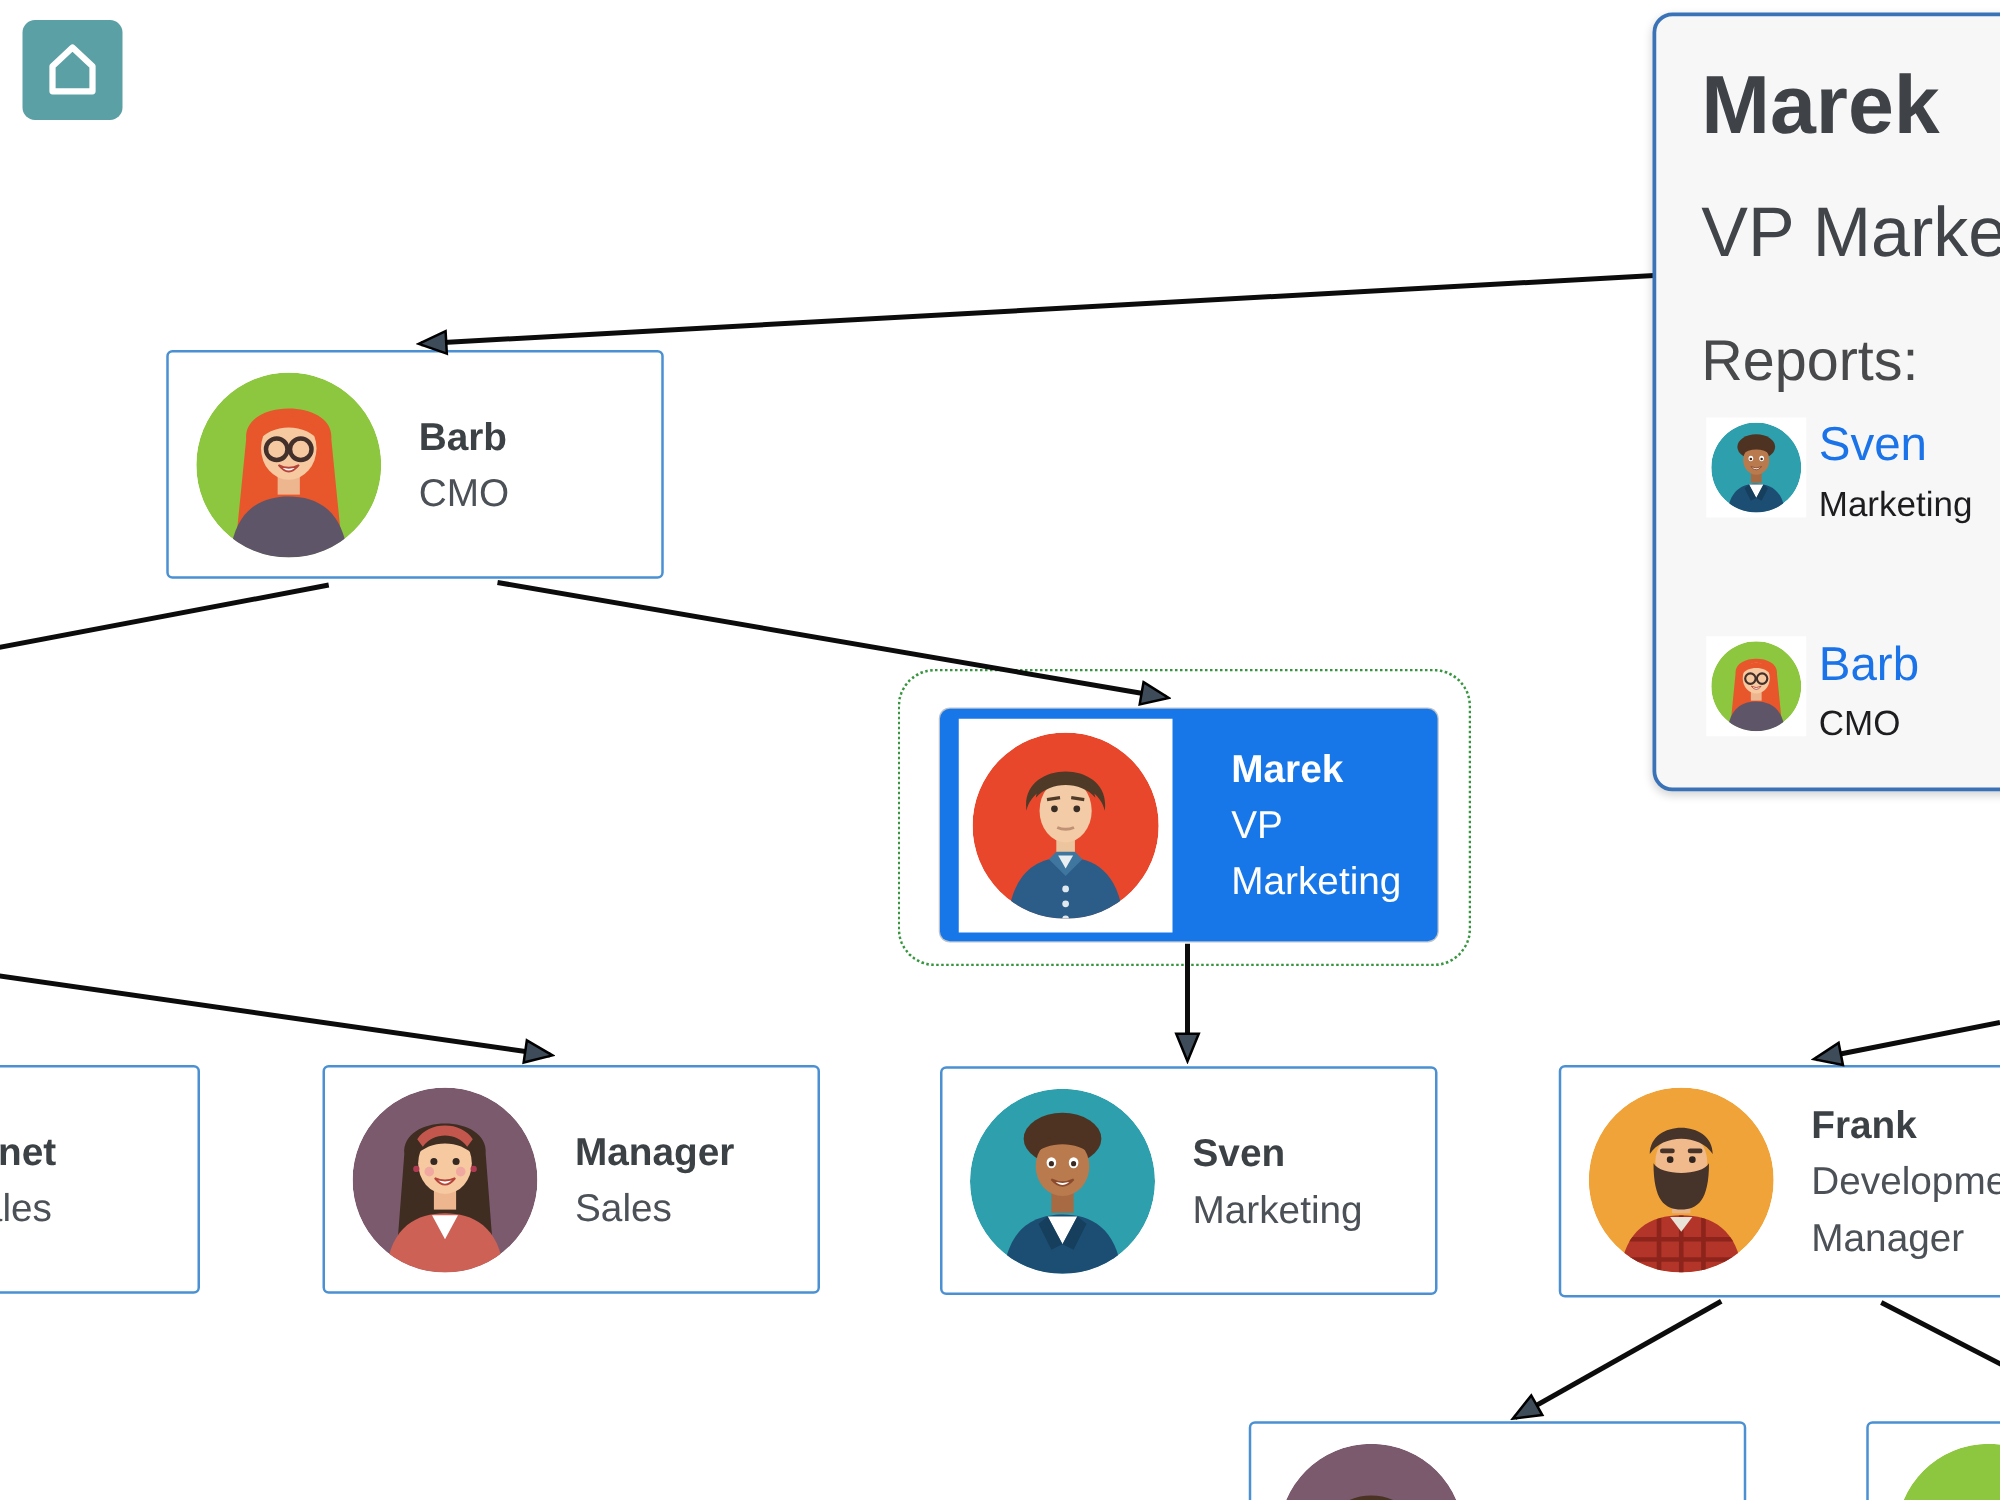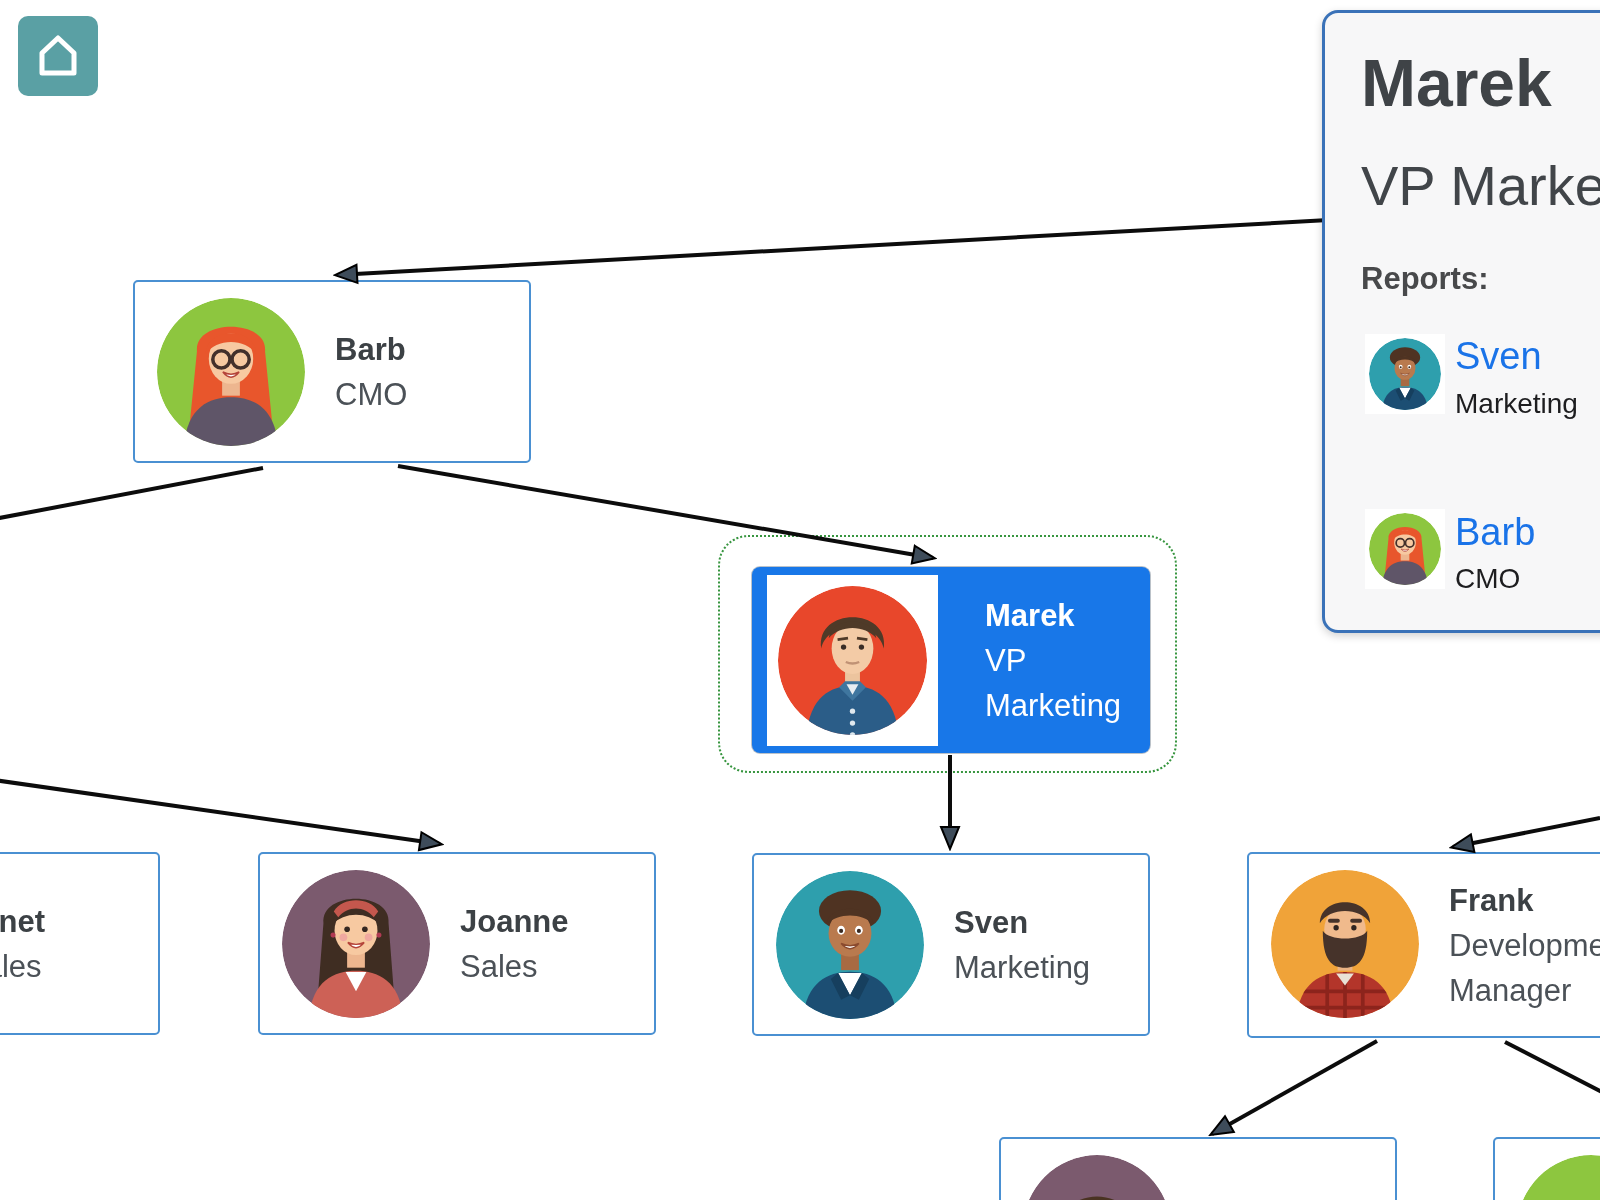--- a/index.html
+++ b/index.html
@@ -34,21 +34,21 @@
             border-radius:10px;background:#5aa0a4;z-index:10;cursor:pointer;
             display:flex;align-items:center;justify-content:center;}
 
   
   .panel{position:absolute;left:1322px;top:10px;width:600px;height:623px;z-index:12;
          background:#f7f7f8;border:3px solid #3a72b8;border-radius:16px;
          box-sizing:border-box;box-shadow:0 3px 8px rgba(0,0,0,.18);}
   .panel *{position:absolute;}
   .p-title{left:36px;top:32px;font-size:66px;font-weight:bold;color:#3f4347;white-space:nowrap;}
   .p-sub{left:36px;top:140px;font-size:56px;color:#414549;white-space:nowrap;}
-  .p-label{left:36px;top:0;font-size:31px;color:#48494b;white-space:nowrap;font-weight:bold;}
+  .p-label{left:36px;top:0;font-size:46px;color:#48494b;white-space:nowrap;}
   .p-tile{left:40px;width:80px;height:80px;background:#fff;}
   .p-tile svg{position:absolute;left:4px;top:4px;width:72px;height:72px;}
   .p-link{left:130px;font-size:38px;color:#1a73e8;white-space:nowrap;cursor:pointer;}
   .p-small{left:130px;font-size:28px;color:#1d1d1f;white-space:nowrap;}
 </style>
 </head>
 <body>
 
 <svg style="position:absolute;width:0;height:0" aria-hidden="true">
   <defs>
@@ -209,21 +209,21 @@
       <div class="nm">Barb</div>
       <div class="rl">CMO</div>
     </div>
   </div>
 
   <div class="node" style="left:258px;top:852px;width:398px;height:183px">
     <svg class="av" viewBox="0 0 100 100">
         <use href="#av-joanne" xlink:href="#av-joanne"></use>
       </svg>
     <div class="txt">
-      <div class="nm">Joanne</div>
+      <div class="nm">Manager</div>
       <div class="rl">Sales</div>
     </div>
   </div>
 
   <div class="sel" style="left:718px;top:535px;width:459px;height:238px"></div>
   <div class="node marek-card" style="left:752px;top:567px;width:398px;height:186px">
     <div class="photo">
       <svg viewBox="0 0 100 100">
           <use href="#av-marek" xlink:href="#av-marek"></use>
         </svg>

